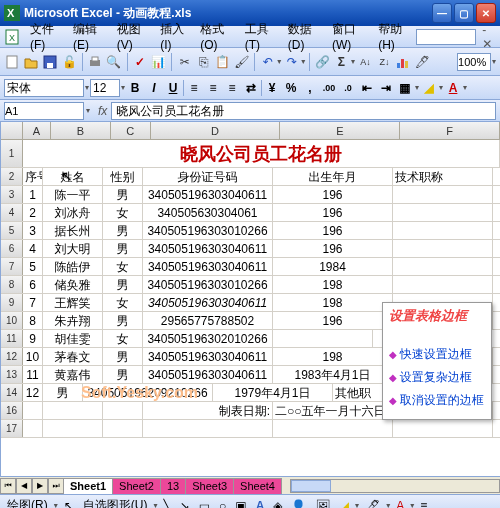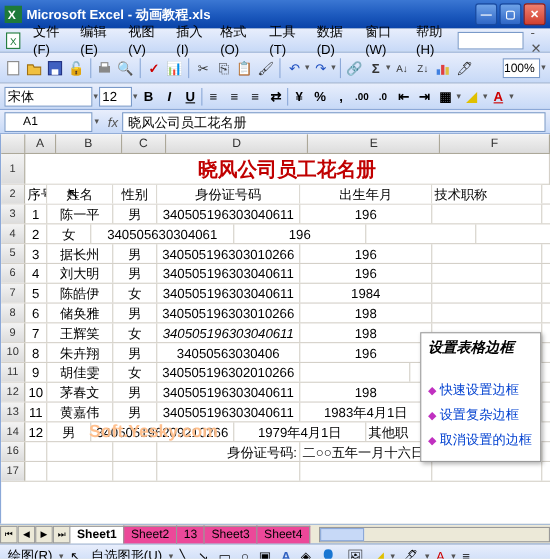--- a/index.html
+++ b/index.html
@@ -23,21 +23,21 @@
 .toolbar .zoom { width: 40px; height: 18px; border: 1px solid #7a9ac9; background: #fff; font-size: 11px; padding-right: 2px; line-height: 16px; margin-left: 24px; }
 .toolbar .dd { font-size: 8px; color: #555; margin-left: -1px; }
 
 .fmtbar { height: 24px; background: linear-gradient(#e8eefc,#c7d9f7); border-bottom: 1px solid #8ba8d8; display: flex; align-items: center; padding: 0 4px; gap: 1px; font-size: 12px; }
 .fmtbar .font-name { width: 80px; height: 18px; border: 1px solid #7a9ac9; background: #fff; padding: 0 2px; line-height: 16px; }
 .fmtbar .font-size { width: 30px; height: 18px; border: 1px solid #7a9ac9; background: #fff; padding: 0 2px; line-height: 16px; }
 .fmtbar .fmt-btn { width: 18px; height: 18px; display: flex; align-items: center; justify-content: center; font-weight: bold; }
 .fmtbar .dd { font-size: 8px; color: #555; }
 
 .namebox-row { height: 22px; background: linear-gradient(#e8eefc,#c7d9f7); border-bottom: 1px solid #8ba8d8; display: flex; align-items: center; }
-.namebox { width: 80px; height: 18px; border: 1px solid #7a9ac9; background: #fff; margin-left: 4px; padding: 0 16px; line-height: 16px; font-size: 11px; }
+.namebox { width: 80px; height: 18px; border: 1px solid #7a9ac9; background: #fff; margin-left: 4px; padding: 0 0; line-height: 16px; font-size: 11px; }
 .namebox-row .dd { font-size: 8px; color: #555; margin: 0 4px 0 2px; }
 .fx { font-style: italic; color: #555; margin: 0 4px; font-size: 12px; }
 .formula { flex: 1; height: 18px; border: 1px solid #7a9ac9; background: #fff; padding: 0 4px; line-height: 16px; font-size: 12px; margin-right: 4px; }
 
 .grid-area { position: relative; background: #fff; height: 354px; overflow: hidden; border-left: 1px solid #8ba8d8; }
 .colhead { display: flex; height: 18px; background: linear-gradient(#f3f3f3,#dcdcdc); border-bottom: 1px solid #aca899; }
 .colhead .corner { width: 22px; border-right: 1px solid #aca899; background: linear-gradient(#f3f3f3,#dcdcdc); }
 .colhead .ch { border-right: 1px solid #aca899; text-align: center; line-height: 18px; font-size: 11px; color: #333; }
 .ch.A { width: 28px; } .ch.B { width: 60px; } .ch.C { width: 40px; } .ch.D { width: 130px; } .ch.E { width: 120px; } .ch.F { width: 100px; }
 
@@ -48,21 +48,21 @@
 .title-merged { width: 478px; text-align: center; font-family: "KaiTi","楷体",serif; font-size: 18px; color: #c00000; font-weight: bold; height: 28px; line-height: 28px; border-right: 1px solid #d4d0c8; }
 .row.title { height: 28px; }
 .row.title .rowhead { line-height: 28px; }
 
 .header-row .cell { background: #fff; font-weight: normal; }
 .italic { font-style: italic; }
 
 .cursor { position: absolute; left: 60px; top: 46px; font-size: 14px; color: #000; pointer-events: none; }
 
 .popup { position: absolute; right: 8px; top: 180px; width: 110px; background: #fff; border: 1px solid #999; box-shadow: 2px 2px 4px rgba(0,0,0,0.3); padding: 4px 6px; font-size: 12px; }
-.popup .p-title { color: #000000; font-family: "KaiTi","楷体",serif; font-weight: bold; font-size: 13px; margin-bottom: 21px; font-style: italic; }
+.popup .p-title { color: #ef4444; font-family: "KaiTi","楷体",serif; font-weight: bold; font-size: 13px; margin-bottom: 21px; font-style: italic; }
 .popup .p-item { color: #0040d0; margin: 6px 0; }
 .popup .p-item::before { content: "◆"; color: #c030c0; margin-right: 3px; font-size: 10px; }
 
 .watermark { position: absolute; left: 80px; top: 262px; color: rgba(255,140,50,0.55); font-size: 16px; font-weight: bold; pointer-events: none; font-family: Arial; text-shadow: 0 0 1px #fff; }
 
 .sheet-tabs { height: 18px; background: #ece9d8; border-top: 1px solid #8ba8d8; display: flex; align-items: center; font-size: 11px; }
 .sheet-tabs .nav { display: flex; }
 .sheet-tabs .nav-btn { width: 16px; height: 16px; border: 1px solid #999; background: #ece9d8; display: flex; align-items: center; justify-content: center; font-size: 8px; }
 .sheet-tabs .tab { padding: 0 6px; border: 1px solid #999; border-bottom: none; background: #ec4899; margin-left: -1px; line-height: 15px; }
 .sheet-tabs .tab.active { background: #fff; font-weight: bold; }
@@ -237,20 +237,21 @@
         <div class="cell A">1</div>
         <div class="cell B">陈一平</div>
         <div class="cell C">男</div>
         <div class="cell D">340505196303040611</div>
         <div class="cell E">196</div>
         <div class="cell F"></div>
       </div>
       <div class="row">
         <div class="rowhead">4</div>
         <div class="cell A">2</div>
+        <div class="cell B">刘冰舟</div>
         <div class="cell C">女</div>
         <div class="cell D">340505630304061</div>
         <div class="cell E">196</div>
         <div class="cell F"></div>
       </div>
       <div class="row">
         <div class="rowhead">5</div>
         <div class="cell A">3</div>
         <div class="cell B">据长州</div>
         <div class="cell C">男</div>
@@ -292,21 +293,21 @@
         <div class="cell C">女</div>
         <div class="cell D italic">340505196303040611</div>
         <div class="cell E">198</div>
         <div class="cell F"></div>
       </div>
       <div class="row">
         <div class="rowhead">10</div>
         <div class="cell A">8</div>
         <div class="cell B">朱卉翔</div>
         <div class="cell C">男</div>
-        <div class="cell D">34050563030406</div>
+        <div class="cell D">29565775788502</div>
         <div class="cell E">196</div>
         <div class="cell F"></div>
       </div>
       <div class="row">
         <div class="rowhead">11</div>
         <div class="cell A">9</div>
         <div class="cell B">胡佳雯</div>
         <div class="cell C">女</div>
         <div class="cell D">340505196302010266</div>
         <div class="cell F"></div>
@@ -337,21 +338,21 @@
         <div class="cell E">1979年4月1日</div>
         <div class="cell F">其他职</div>
       </div>
     </div>
 
   <div class="row">
       <div class="rowhead">16</div>
       <div class="cell A"></div>
       <div class="cell B"></div>
       <div class="cell C"></div>
-      <div class="cell D" style="text-align:right">身份证号码:</div>
+      <div class="cell D" style="text-align:right">制表日期:</div>
       <div class="cell E" style="text-align:left" colspan="2">二○○五年一月十六日</div>
       <div class="cell F"></div>
     </div>
   <div class="row">
       <div class="rowhead">17</div>
       <div class="cell A"></div>
       <div class="cell B"></div>
       <div class="cell C"></div>
       <div class="cell D"></div>
       <div class="cell E"></div>

